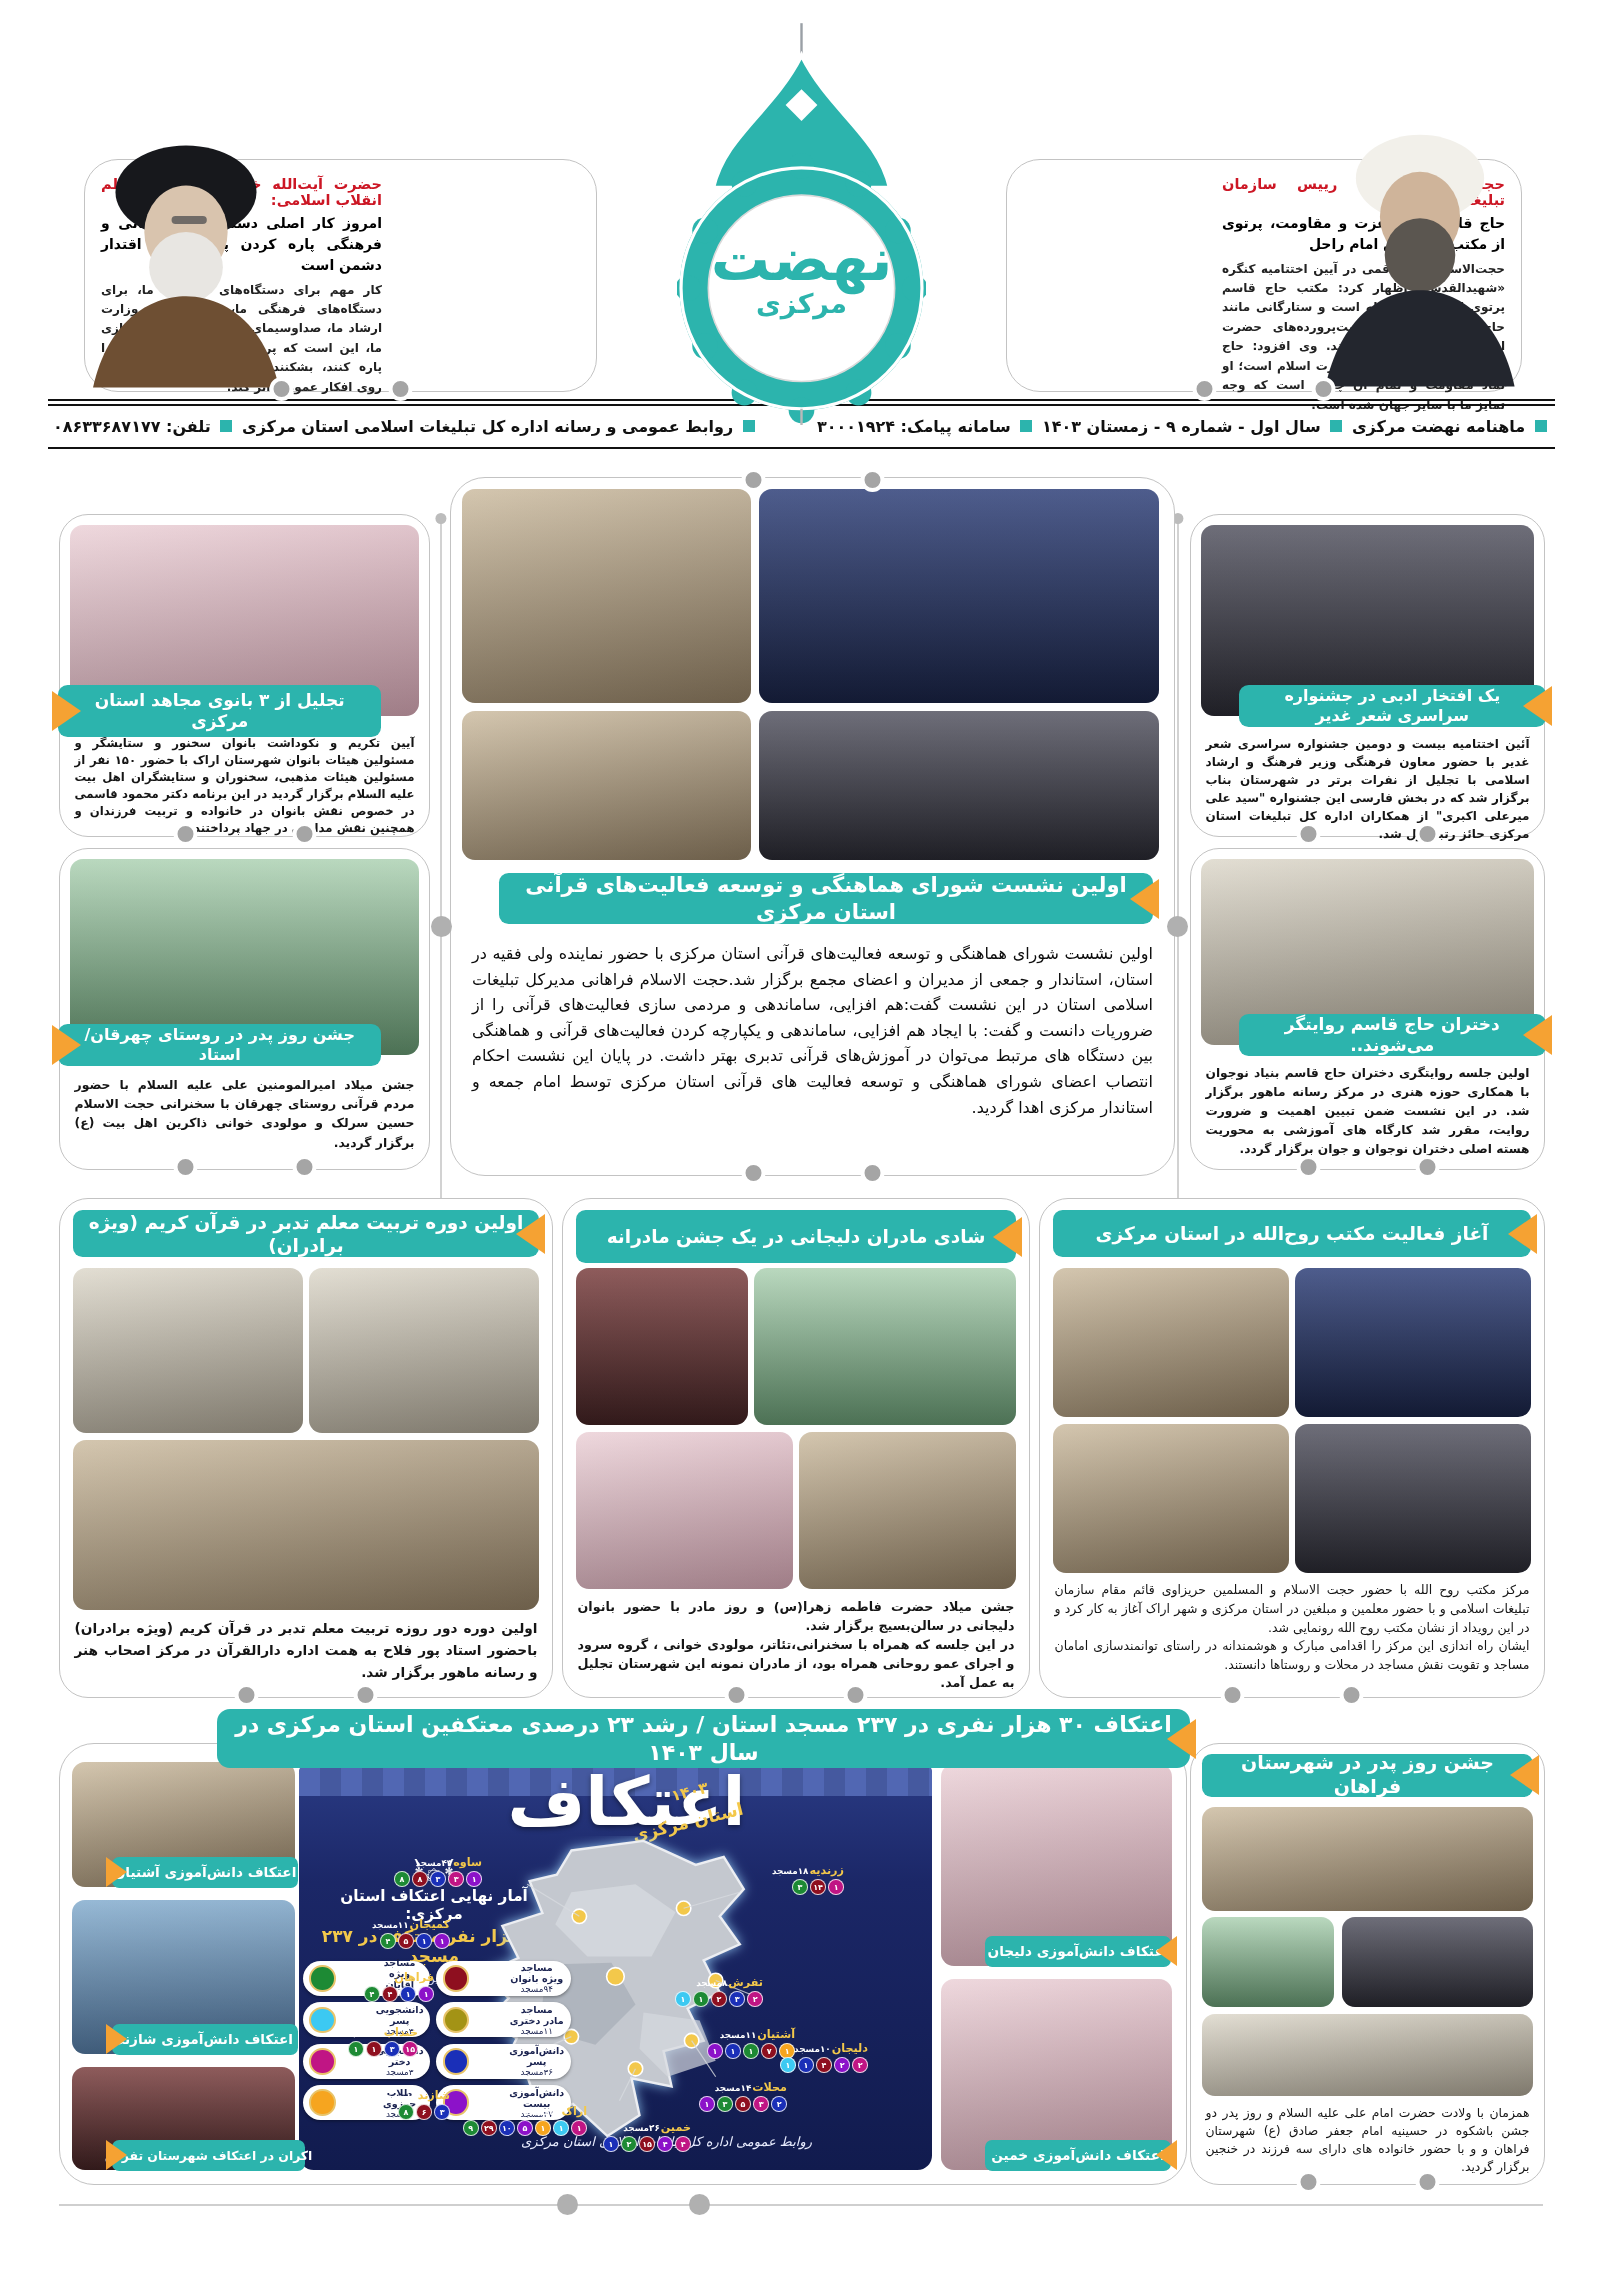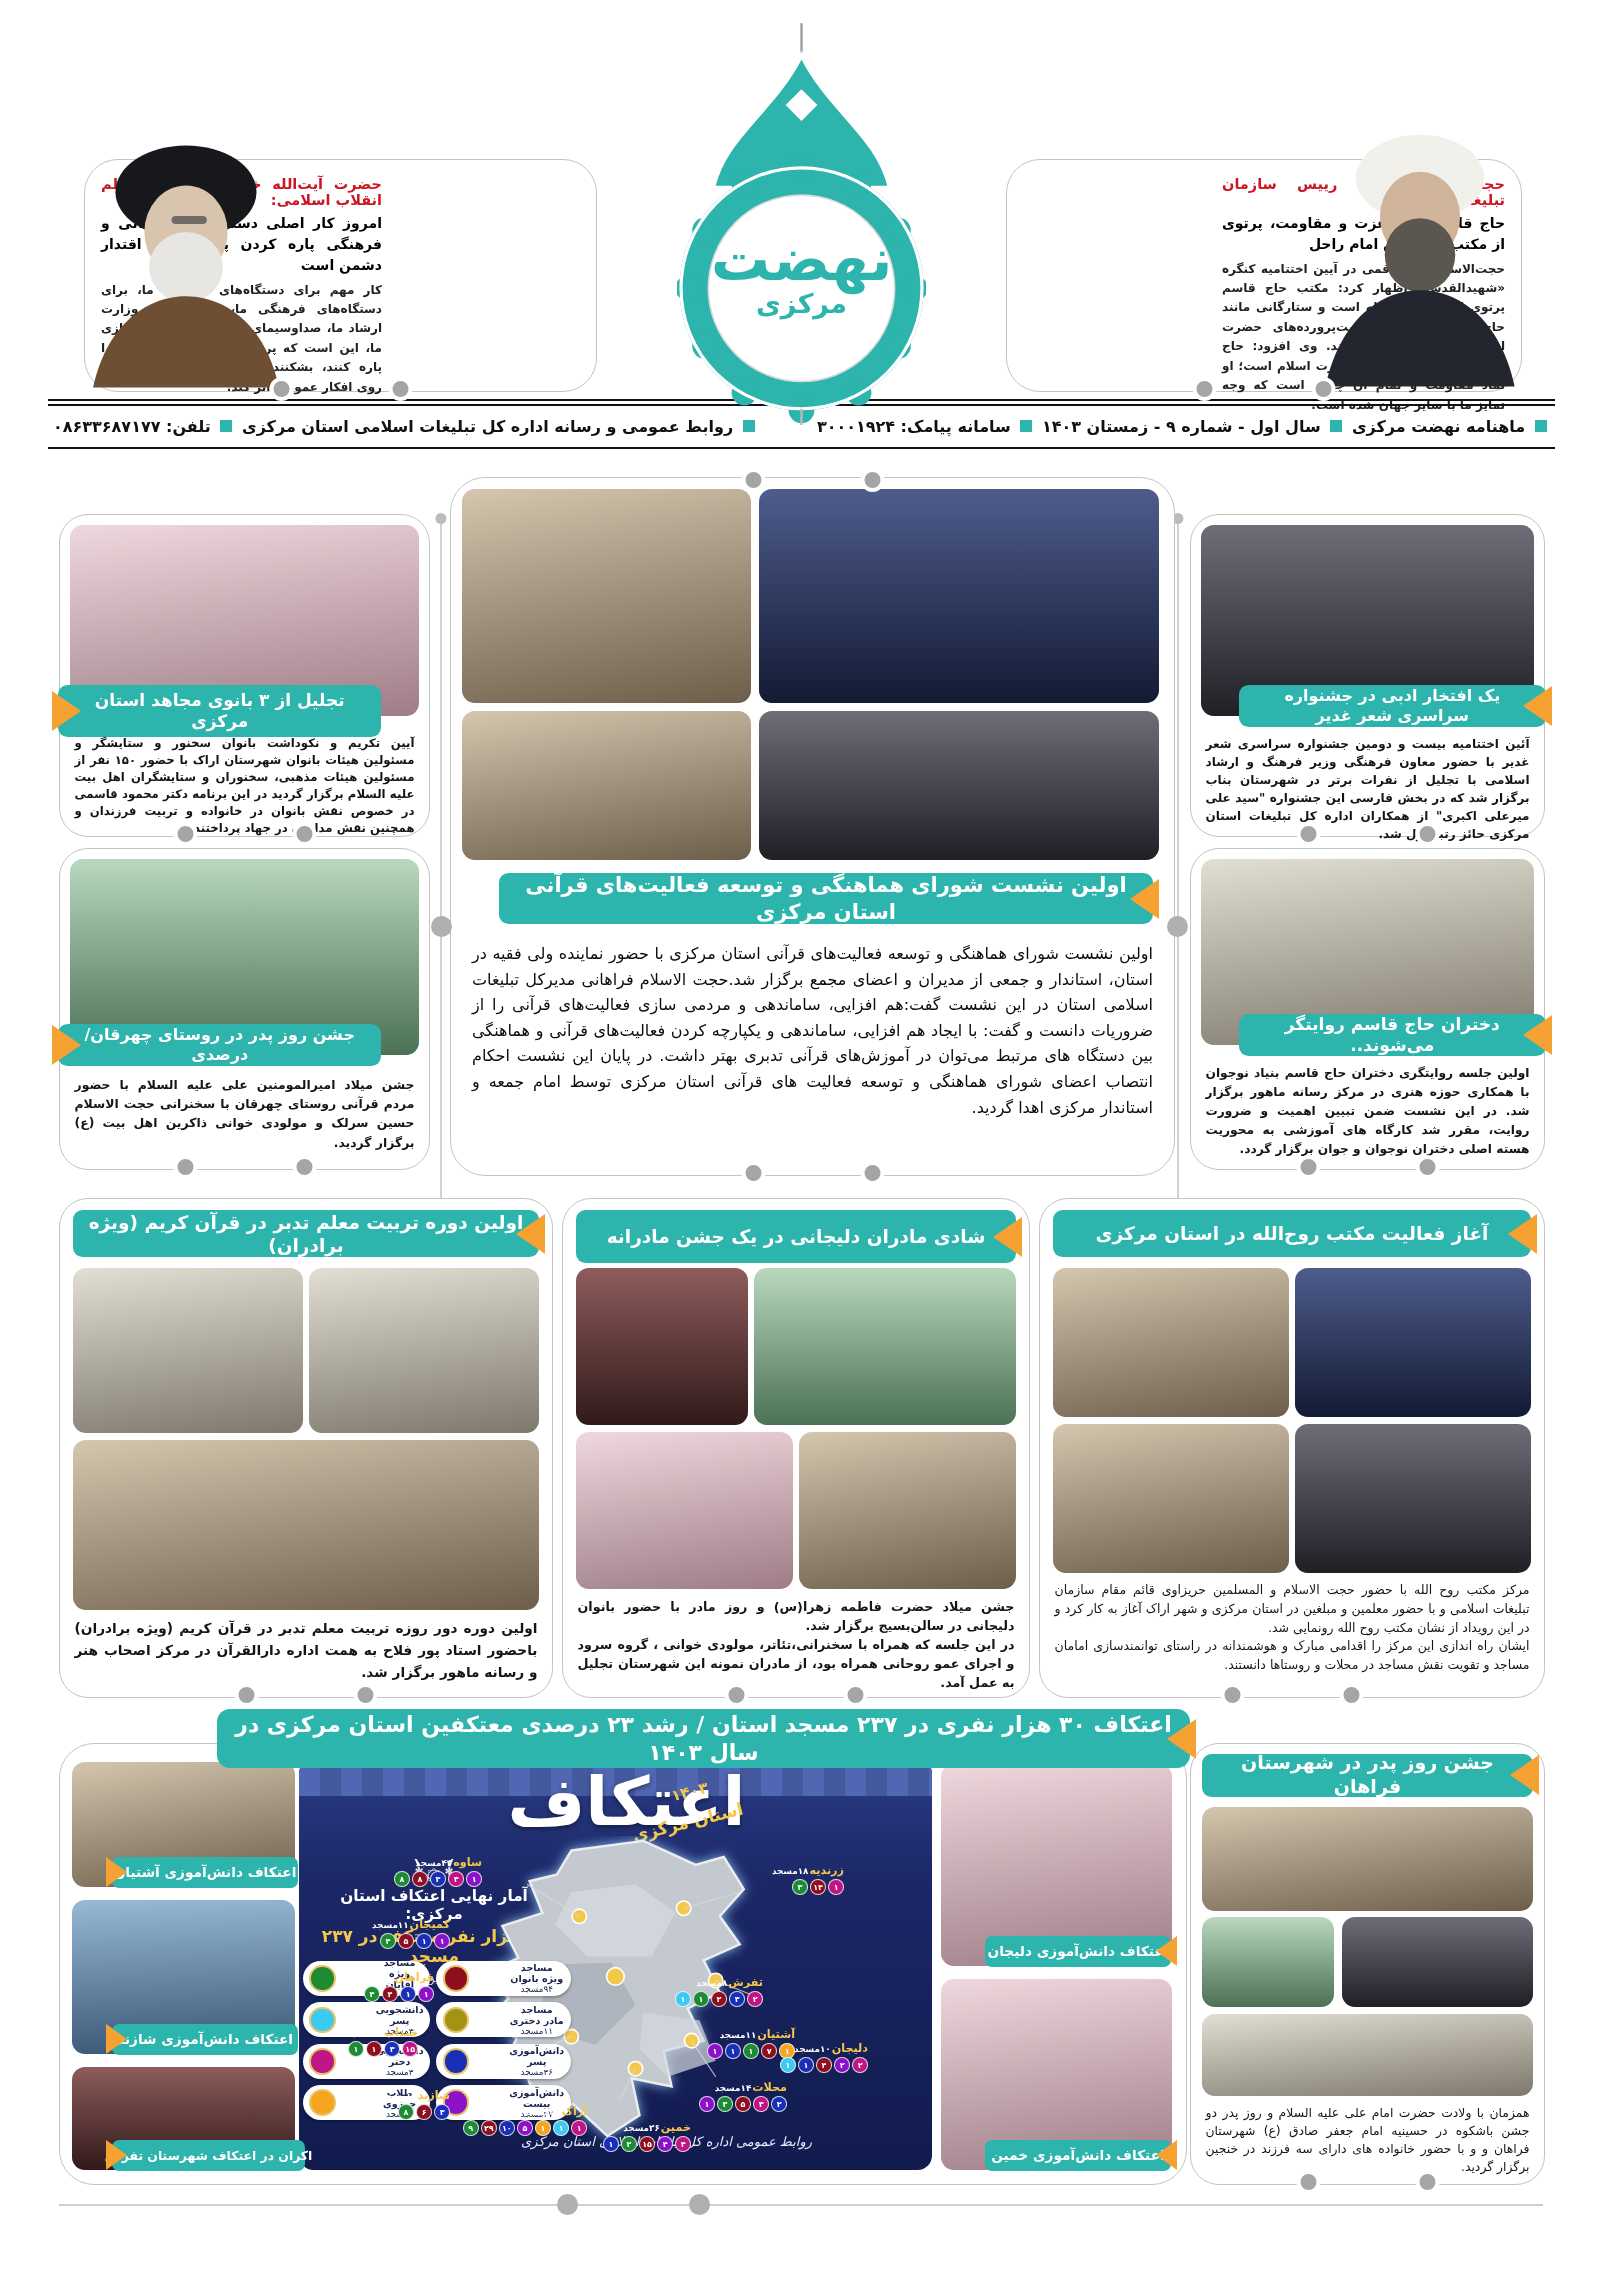--- a/index.html
+++ b/index.html
@@ -189,21 +189,21 @@
     <div class="copy" style="left:14.5px;right:14.5px;top:220px;font-size:11.7px;line-height:1.45;">آیین تکریم و نکوداشت بانوان سخنور و ستایشگر و مسئولین هیئات بانوان شهرستان اراک با حضور ۱۵۰ نفر از مسئولین هیئات مذهبی، سخنوران و ستایشگران اهل بیت علیه السلام برگزار گردید در این برنامه دکتر محمود قاسمی در خصوص نقش بانوان در خانواده و تربیت فرزندان و همچنین نقش مداحان در جهاد پرداختند.</div>
     <div class="linkdots bot">
         <i></i>
         <i></i>
       </div>
   </section>
 
   <section class="card" style="left:59px;top:848px;width:369px;height:320px;">
     <div class="ph phd" style="position:absolute;left:9.6px;right:9.6px;top:9.6px;height:196px;"></div>
     <div class="banner al" style="left:-1.6px;right:48px;top:175px;height:42px;font-size:16px;">
-      <span>جشن روز پدر در روستای چهرقان/درصدی</span>
+      <span>جشن روز پدر در روستای چهرقان/استاد</span>
     </div>
     <div class="copy" style="left:14.5px;right:14.5px;top:226px;font-size:12.4px;line-height:1.55;">جشن میلاد امیرالمومنین علی علیه السلام با حضور مردم قرآنی روستای چهرقان با سخنرانی حجت الاسلام حسین سرلک و مولودی خوانی ذاکرین اهل بیت (ع) برگزار گردید.</div>
     <div class="linkdots bot">
         <i></i>
         <i></i>
       </div>
   </section>
 
   <section class="card" style="left:450px;top:477px;width:723px;height:697px;border-radius:35px;">
     <div class="linkdots top">

